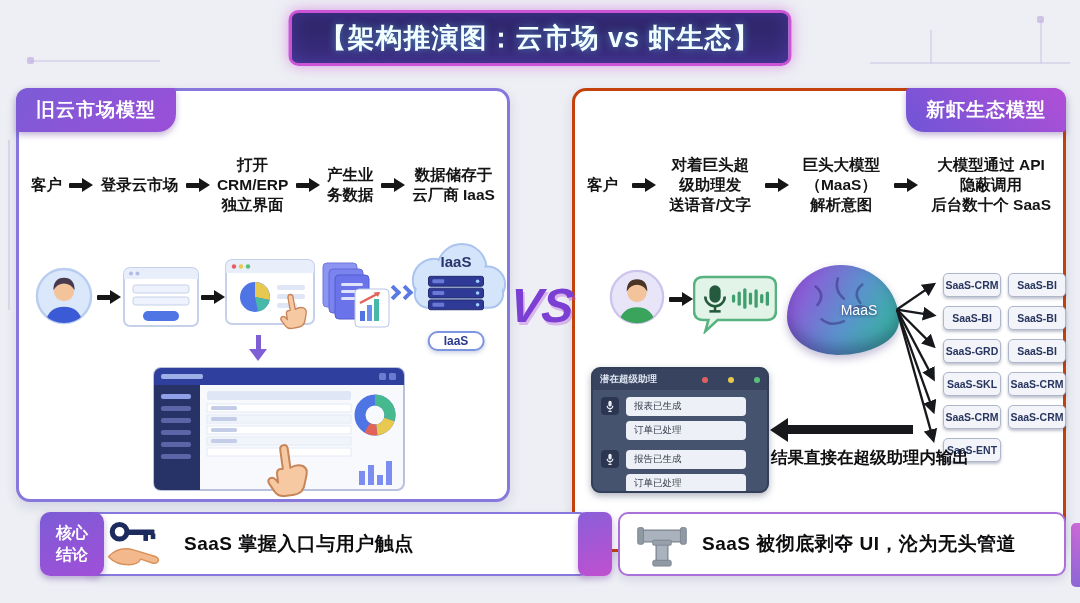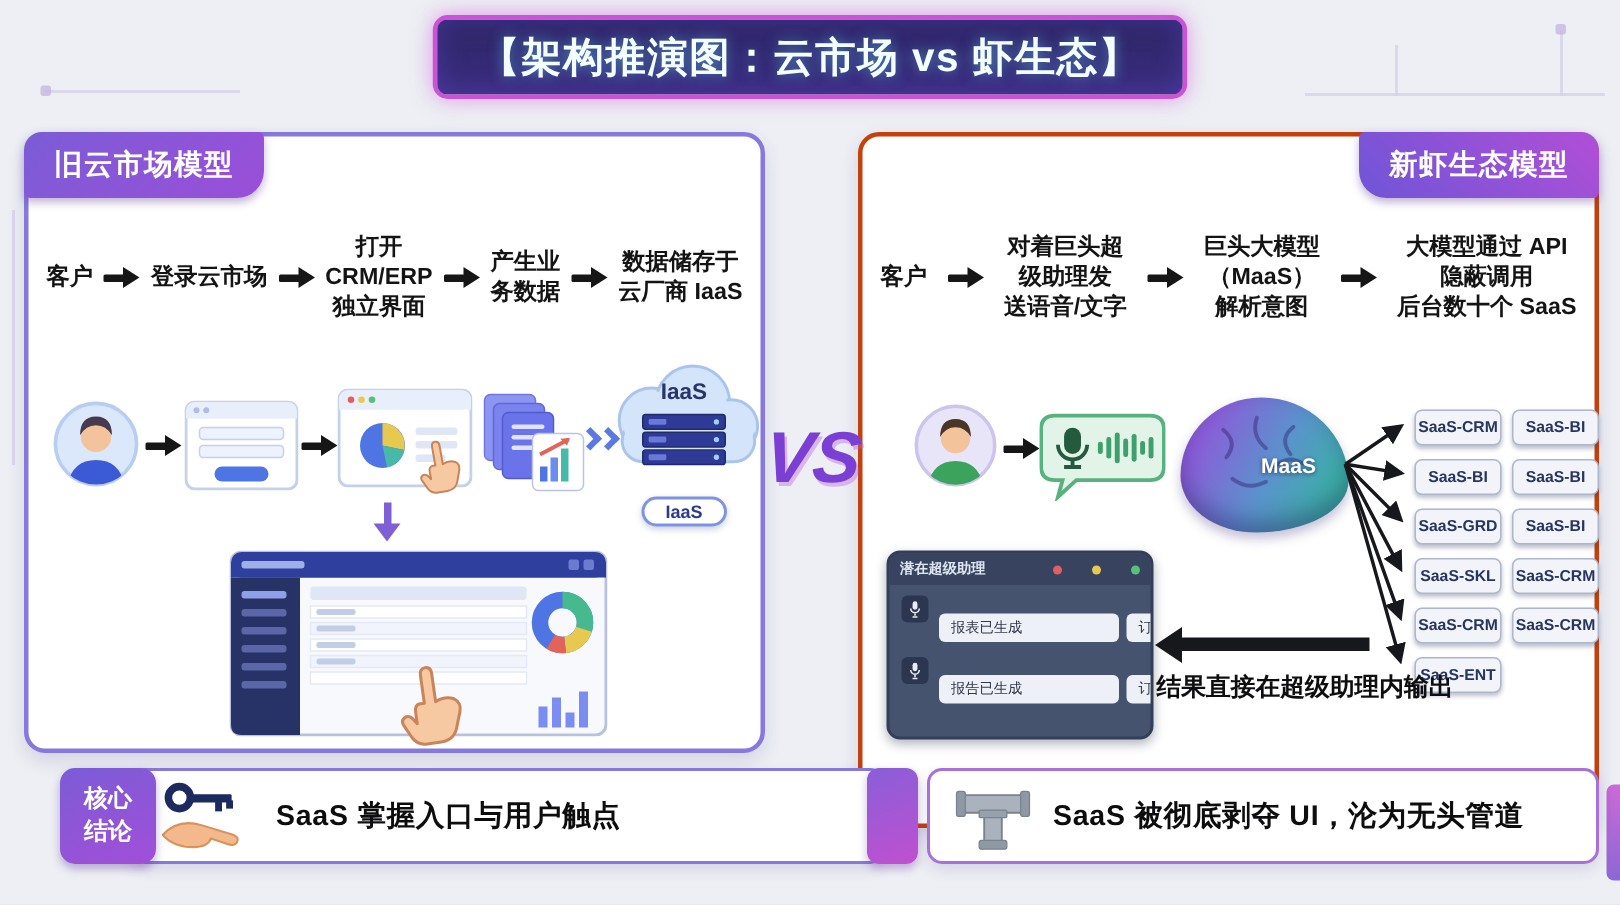--- a/index.html
+++ b/index.html
@@ -65,41 +65,41 @@
   .vs { position:absolute; left:504px; top:278px; width:76px; text-align:center; z-index:4;
         font-size:48px; font-weight:900; font-style:italic; transform:skewX(-6deg);
         color:#7c3fd4; text-shadow:2px 3px 0 rgba(186,95,220,.4); }
 
   
   .brain { position:absolute; display:flex; align-items:center; justify-content:center;
     background:linear-gradient(118deg,#8a5ed8 18%,#5a93cc 55%,#35b59e 90%);
     border-radius:48% 52% 55% 45% / 58% 62% 38% 42%;
     box-shadow:inset 0 -8px 14px rgba(40,20,90,.38), 0 4px 8px rgba(60,40,120,.3); }
   .brain svg { position:absolute; inset:0; width:100%; height:100%; }
-  .brain-label { position:relative; color:#fff; font-weight:700; font-size:14px;
+  .brain-label { position:relative; color:#fff; font-weight:400; font-size:14px;
                  text-shadow:0 1px 3px rgba(20,10,60,.6);margin-left:32px; }
 
   
   .saas-grid { position:absolute; display:grid; grid-template-columns:58px 58px; gap:9px 7px; }
   .saas-box { height:24px; background:#f2f4f9; border:1.5px solid #aeb6cc; border-radius:5px;
     box-shadow:0 2px 3px rgba(40,50,90,.3); display:flex; align-items:center; justify-content:center;
     font-size:10.5px; font-weight:700; color:#27355f; }
 
   
   .chat-window { position:absolute; background:#46536f; border:2px solid #333f58; border-radius:9px;
                  box-shadow:0 3px 7px rgba(30,40,70,.35); overflow:hidden; }
   .chat-header { height:21px; background:#38445f; display:flex; align-items:center; padding:0 7px; gap:20px; }
   .chat-title { color:#dfe6f2; font-size:9.5px; font-weight:700; margin-right:auto; }
   .dot { width:6px; height:6px; border-radius:50%; }
   .dot-r { background:#e06060; } .dot-y { background:#e8c94f; } .dot-g { background:#58c07a; }
   .chat-body { padding:7px 8px; display:flex; flex-direction:column; gap:10px; }
   .chat-group { display:flex; gap:7px; align-items:flex-start; }
   .mic-btn { width:18px; height:18px; border-radius:4px; background:#2c3650;
              display:flex; align-items:center; justify-content:center; flex:0 0 auto; }
-  .msg-col { display:flex; gap:5px;margin-top:12px; }
+  .msg-col { display:flex; flex-direction:column; gap:5px; }
   .msg-pill { background:#edf0f6; border-radius:4px; font-size:9.5px; color:#333a48;
               padding:3px 8px; width:120px; }
 
   
   .result-arrow { position:absolute; height:9px; background:#17181c; }
   .result-arrow::before { content:""; position:absolute; left:-17px; top:-7.5px;
     border-right:18px solid #17181c; border-top:12px solid transparent; border-bottom:12px solid transparent; }
   .result-note { position:absolute; font-size:16.5px; font-weight:800; color:#0e0e10; }
 
   

